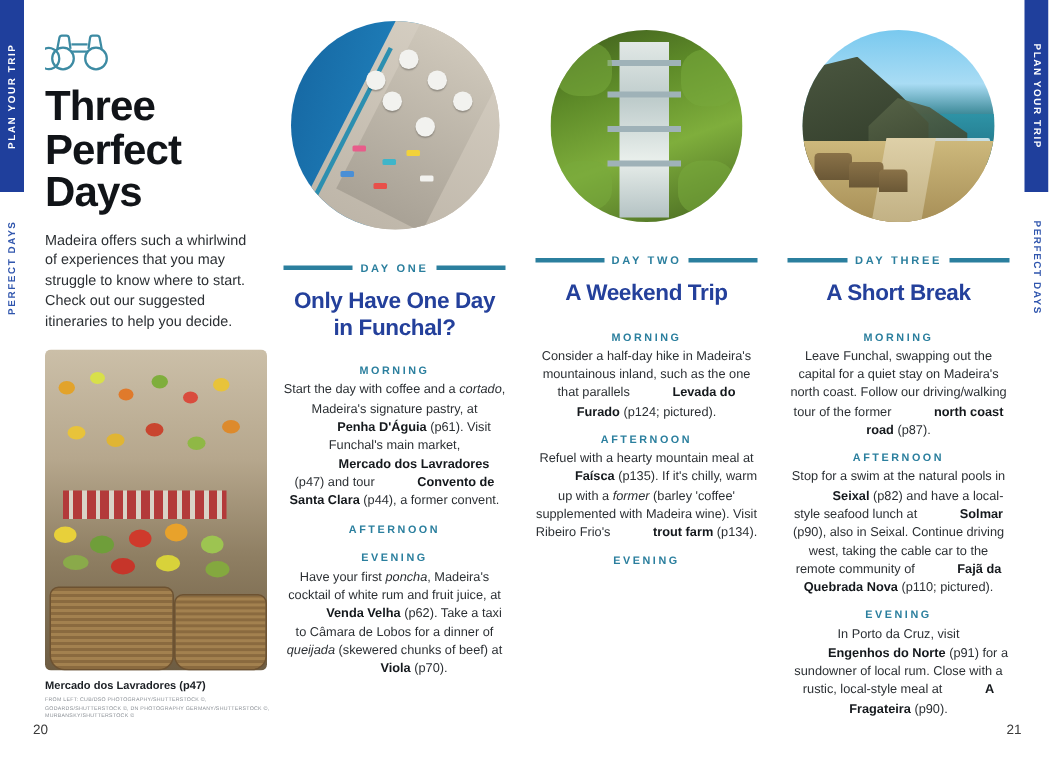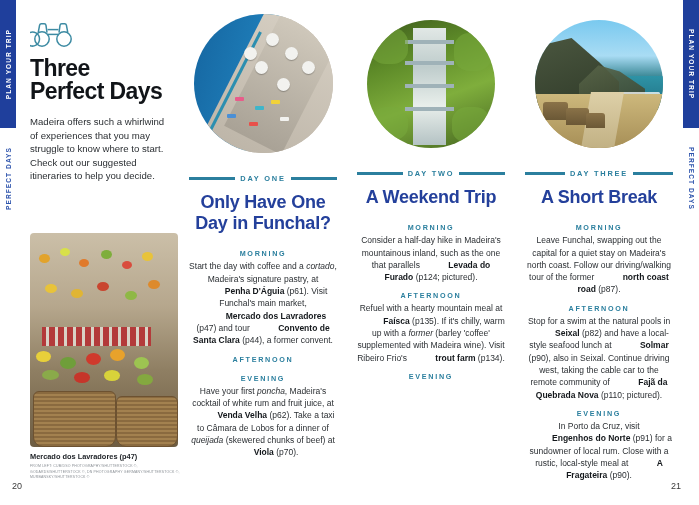--- a/index.html
+++ b/index.html
@@ -56,40 +56,40 @@
   .right .tab-band span { writing-mode: vertical-rl; }
 
   
   .folio {
     position: absolute;
     bottom: 14px;
     font-size: 9px;
     color: #3a3a3a;
     font-weight: normal;
   }
-  .folio.l { left: 12px; }
+  .folio.l { left: 22px; }
   .folio.r { right: 18px; }
 
   
   .spread {
     position: absolute;
     left: 16px; right: 16px; top: 0; bottom: 0;
     display: flex;
   }
 
   
   .intro {
     width: 163px;
     flex: 0 0 163px;
     padding: 22px 14px 0 14px;
     position: relative;
   }
   .binoculars { width: 46px; height: 26px; display: block; margin-bottom: 9px; }
   .title {
-    font-size: 23px;
+    font-size: 28px;
     line-height: 1.02;
     font-weight: bold;
     color: #111418;
     letter-spacing: -0.6px;
     margin-bottom: 11px;
   }
   .deck {
     font-size: 9.6px;
     line-height: 1.42;
     color: #2b2f33;
@@ -162,21 +162,21 @@
   }
   .day-rule .lbl {
     font-size: 7.4px;
     font-weight: bold;
     letter-spacing: 1.8px;
     color: #2b7f9e;
     white-space: nowrap;
   }
 
   .day-title {
-    font-size: 18px;
+    font-size: 15px;
     font-weight: bold;
     color: #24409b;
     text-align: center;
     line-height: 1.18;
     margin-bottom: 7px;
     letter-spacing: -0.25px;
   }
 
   .slot-label {
     font-size: 7.2px;

